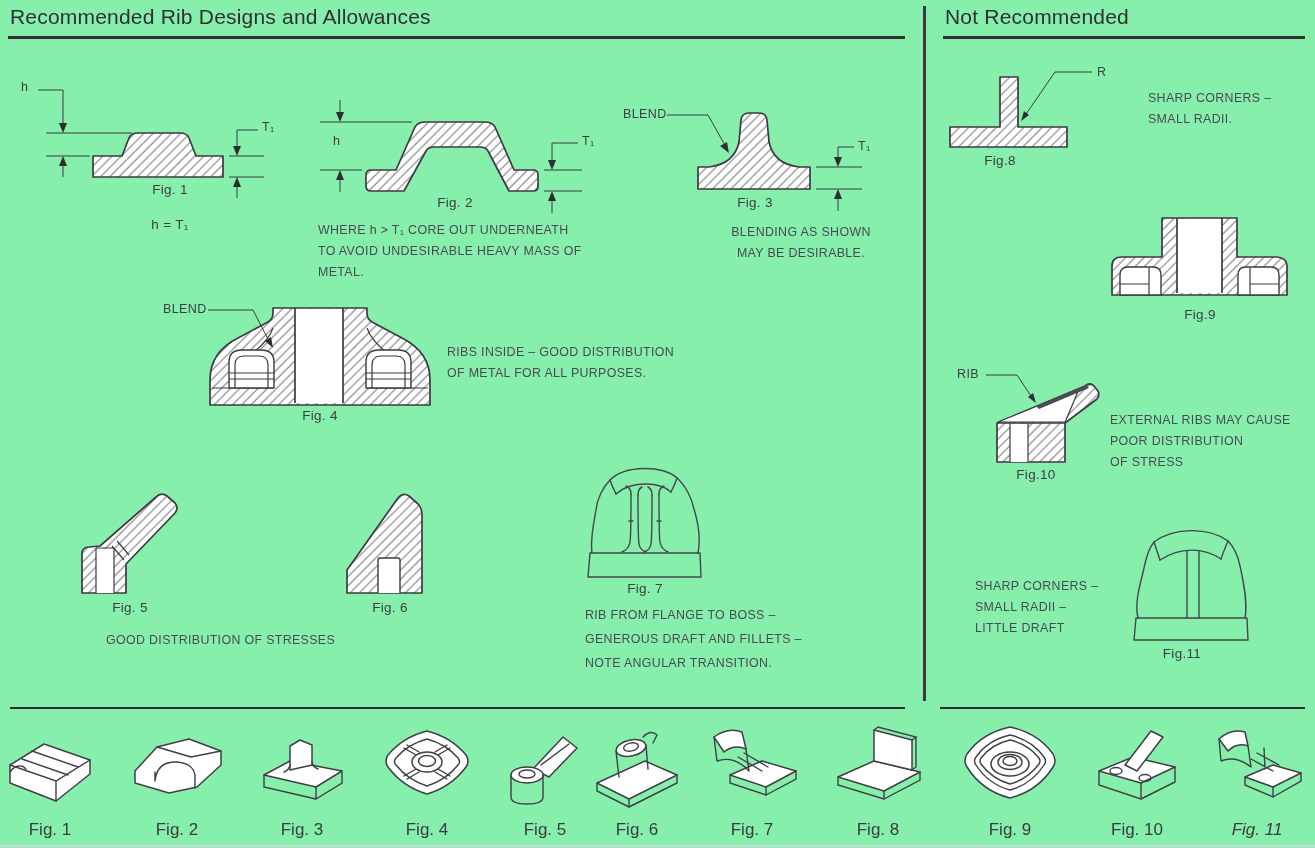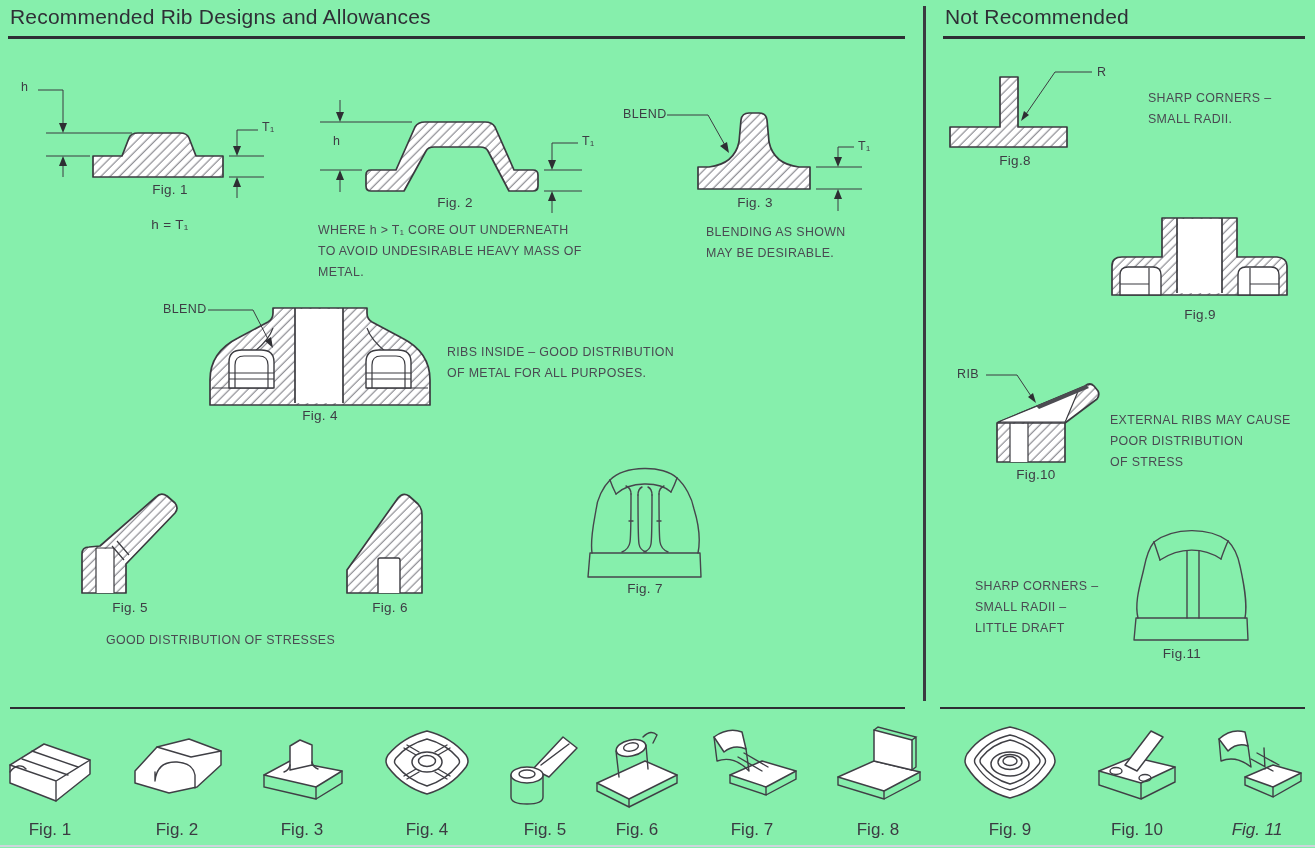--- a/index.html
+++ b/index.html
@@ -95,21 +95,21 @@
         <path d="M206,82 H252 M206,104 H252"></path>
         <path d="M228,114 V126"></path>
       </g>
       <polygon class="ah" points="119,68 117,57 110,61"></polygon>
       <polygon class="ah" points="228,82 224,72 232,72"></polygon>
       <polygon class="ah" points="228,104 224,114 232,114"></polygon>
     </svg>
     <div class="abs lbl" style="left:13px;top:22px;">BLEND</div>
     <div class="abs lbl" style="left:248px;top:54px;">T₁</div>
     <div class="abs cap" style="left:90px;top:110px;width:110px;">Fig. 3</div>
-    <div class="abs note" style="left:96px;top:137px;width:190px;">BLENDING AS SHOWN
+    <div class="abs note" style="left:96px;top:137px;width:190px;text-align:center;">BLENDING AS SHOWN
 MAY BE DESIRABLE.</div>
   </div>
 
   <div class="abs" style="left:150px;top:290px;width:430px;height:140px;">
     <svg width="430" height="140" viewBox="0 0 430 140">
       <path class="sh" d="M60,115 V90 Q60,62 88,48 Q105,39 118,32 Q123,29 123,23 V18 H217 V23 Q217,29 222,32 Q235,39 252,48 Q280,62 280,90 V115 Z"></path>
       <rect x="145" y="19" width="48" height="94" fill="#fff"></rect>
       <path class="thin" d="M145,18 V113 M193,18 V113" style="stroke-width:1.7;"></path>
       <path class="thin" d="M62,98 H123 M217,98 H278"></path>
       <path class="thin" d="M104,62 Q119,50 123,38 M236,62 Q221,50 217,38"></path>
@@ -157,32 +157,35 @@
         <path d="M30,30 C32,36 34,40 36,44 M97,28 C95,34 93,38 91,42"></path>
         <path d="M51,44 C51,68 51,86 50,92 Q49,99 42,102"></path>
         <path d="M58,45 C58,68 58,88 59,94 Q60,100 66,102"></path>
         <path d="M72,45 C72,68 72,88 71,94 Q70,100 64,102"></path>
         <path d="M79,44 C79,68 79,86 80,92 Q81,99 88,102"></path>
         <path d="M51,44 Q51,38 46,36 M58,45 Q58,39 62,37 M72,45 Q72,39 68,37 M79,44 Q79,38 84,36"></path>
         <path d="M49,71 L53,71 M77,71 L81,71"></path>
       </g>
     </svg>
     <div class="abs cap" style="left:0px;top:131px;width:130px;">Fig. 7</div>
+    <div class="abs note lh24" style="left:5px;top:153px;width:300px;">RIB FROM FLANGE TO BOSS –
+GENEROUS DRAFT AND FILLETS –
+NOTE ANGULAR TRANSITION.</div>
   </div>
 
   <div class="abs" style="left:940px;top:60px;width:370px;height:115px;">
     <svg width="370" height="115" viewBox="0 0 370 115">
       <path class="sh" d="M10,87 V67 H60 V17 H78 V67 H127 V87 Z"></path>
       <g class="dl">
           <path d="M152,12 H115 L84,57"></path>
         </g>
       <polygon class="ah" points="81,61 89,55 84,51"></polygon>
     </svg>
     <div class="abs lbl" style="left:157px;top:5px;">R</div>
-    <div class="abs cap" style="left:25px;top:93px;width:100px;">Fig.8</div>
+    <div class="abs cap" style="left:10px;top:93px;width:100px;">Fig.8</div>
   </div>
   <div class="abs note" style="left:1148px;top:88px;width:170px;">SHARP CORNERS –
 SMALL RADII.</div>
 
   <div class="abs" style="left:940px;top:200px;width:370px;height:150px;">
     <svg width="370" height="150" viewBox="0 0 370 150">
       <path class="sh" d="M172,95 V66 Q172,57 182,57 H222 V18 H297 V57 H337 Q347,58 347,66 V95 Z"></path>
       <rect x="238" y="19" width="44" height="74" fill="#fff"></rect>
       <path class="thin" d="M237,18 V93 M282,18 V93" style="stroke-width:1.7;"></path>
       <path class="wt" d="M180,95 V75 Q180,67 188,67 H213 Q221,67 221,75 V95 Z"></path>

